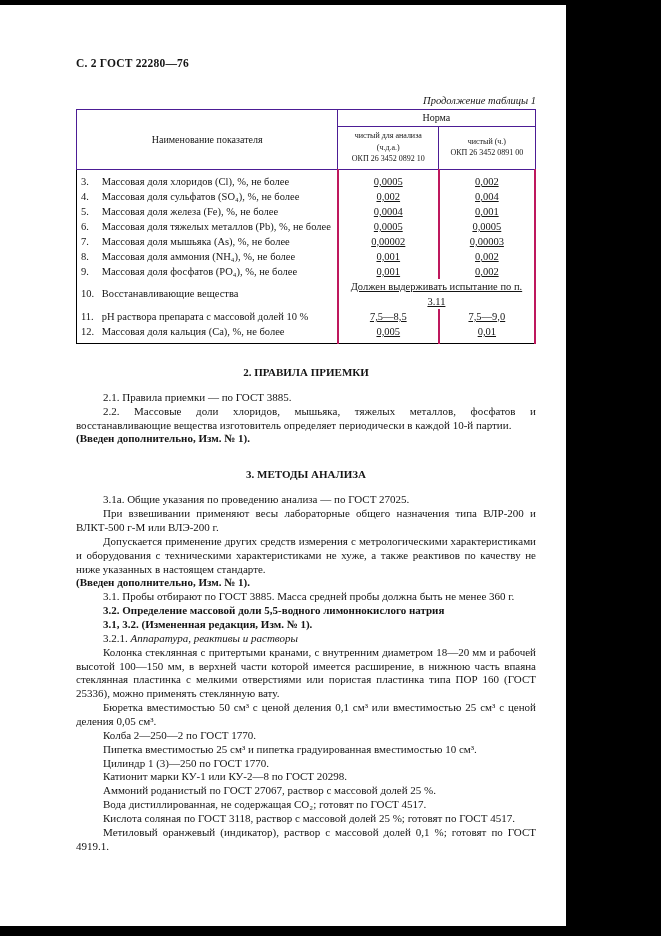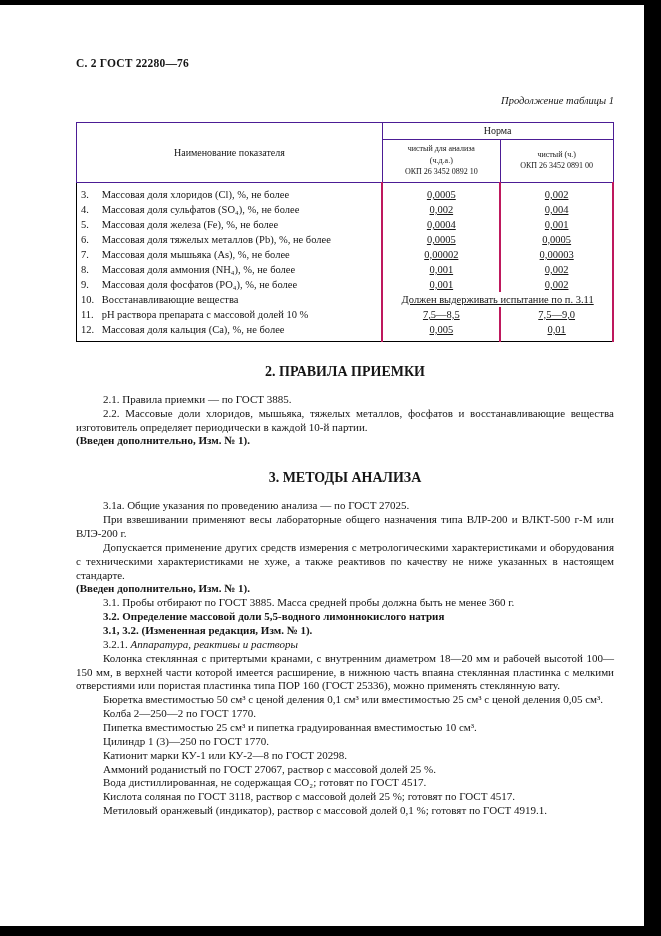--- a/index.html
+++ b/index.html
@@ -7,35 +7,35 @@
   body {
     background: #000;
     font-family: "Liberation Serif", "DejaVu Serif", serif;
     color: #151515;
     position: relative;
     overflow: hidden;
   }
   .page {
     position: absolute;
     left: 0; top: 5px;
-    width: 644px; height: 921px;
+    width: 566px; height: 921px;
     background: #ffffff;
     padding: 52px 30px 0 76px;
   }
   .page-header {
     font-weight: bold;
     font-size: 11.5px;
     letter-spacing: 0.2px;
   }
   .table-caption {
     text-align: right;
     font-style: italic;
     font-size: 10.5px;
     margin-top: 26px;
-    margin-bottom: 16px;
+    margin-bottom: 3px;
   }
   table.spec {
     width: 100%;
     border-collapse: collapse;
     table-layout: fixed;
     border: 1px solid #000;
     font-size: 10.5px;
   }
   table.spec col.c-name { width: 57%; }
   table.spec col.c-v1   { width: 22%; }
@@ -68,21 +68,21 @@
   td.name-cell .row-num { display: inline-block; min-width: 18px; }
   td.val-cell { text-align: center; text-decoration: underline; }
   .note {
     margin-top: 11px;
     font-size: 11px;
     font-weight: bold;
     text-indent: 27px;
   }
   h2.sec-head {
     text-align: center;
-    font-size: 14px;
+    font-size: 11px;
     font-weight: bold;
     margin-top: 22px;
     margin-bottom: 13px;
   }
   .para {
     font-size: 11px;
     line-height: 1.26;
     text-align: justify;
     text-indent: 27px;
   }

